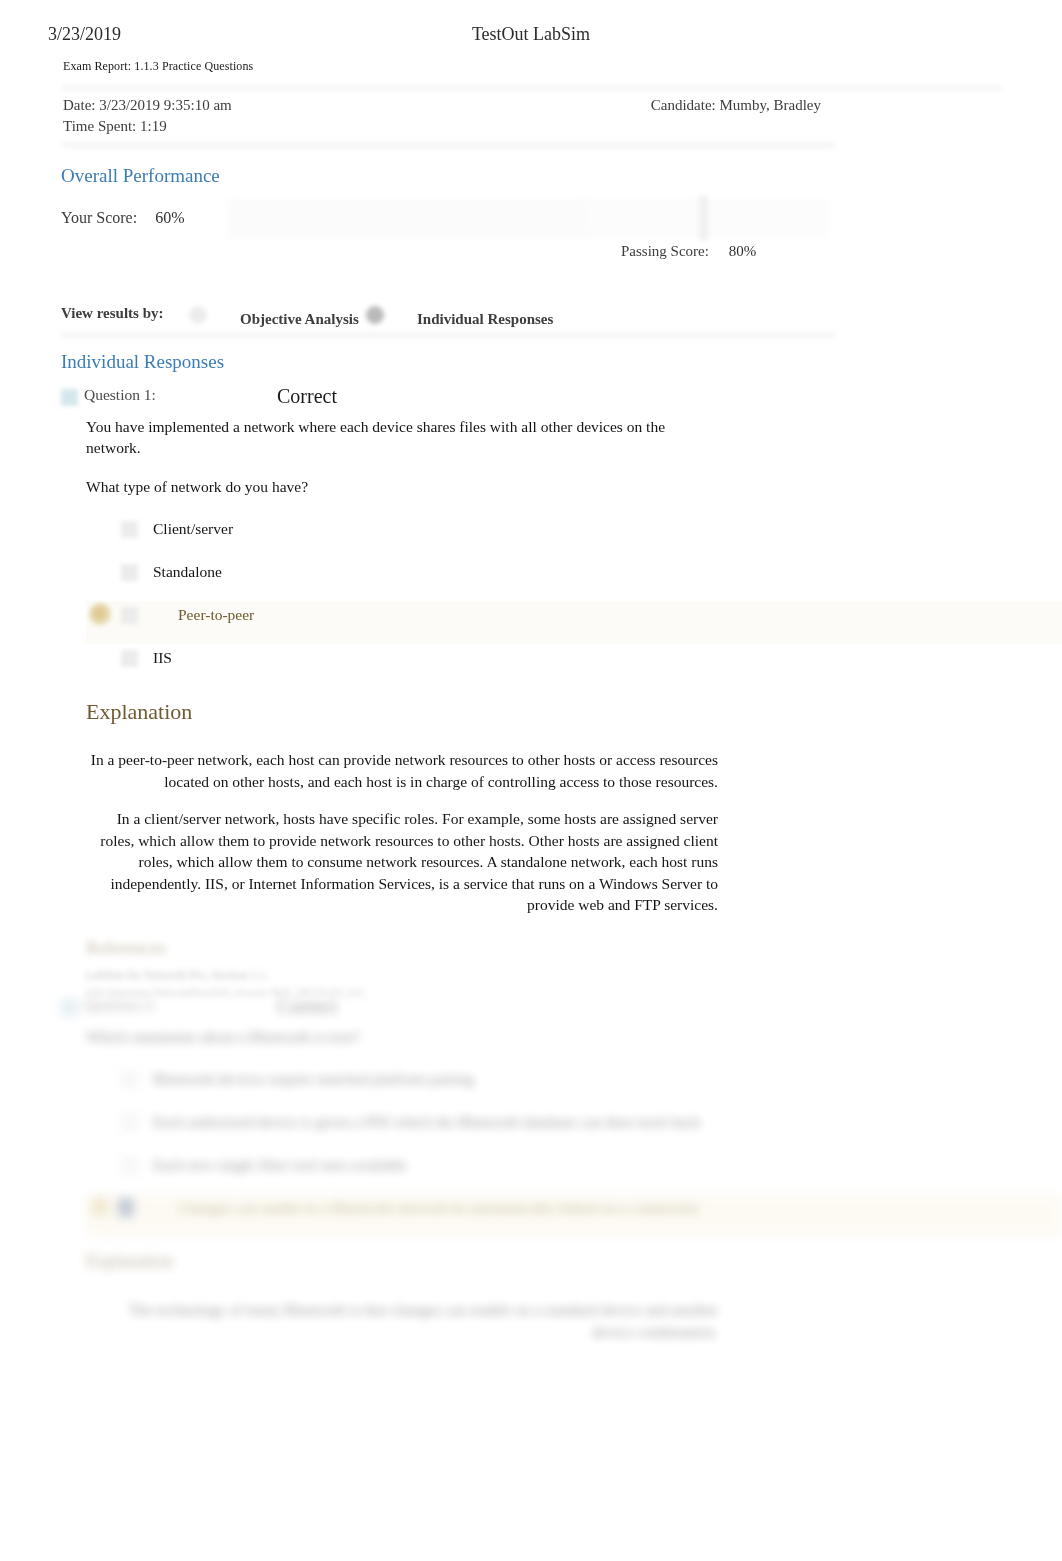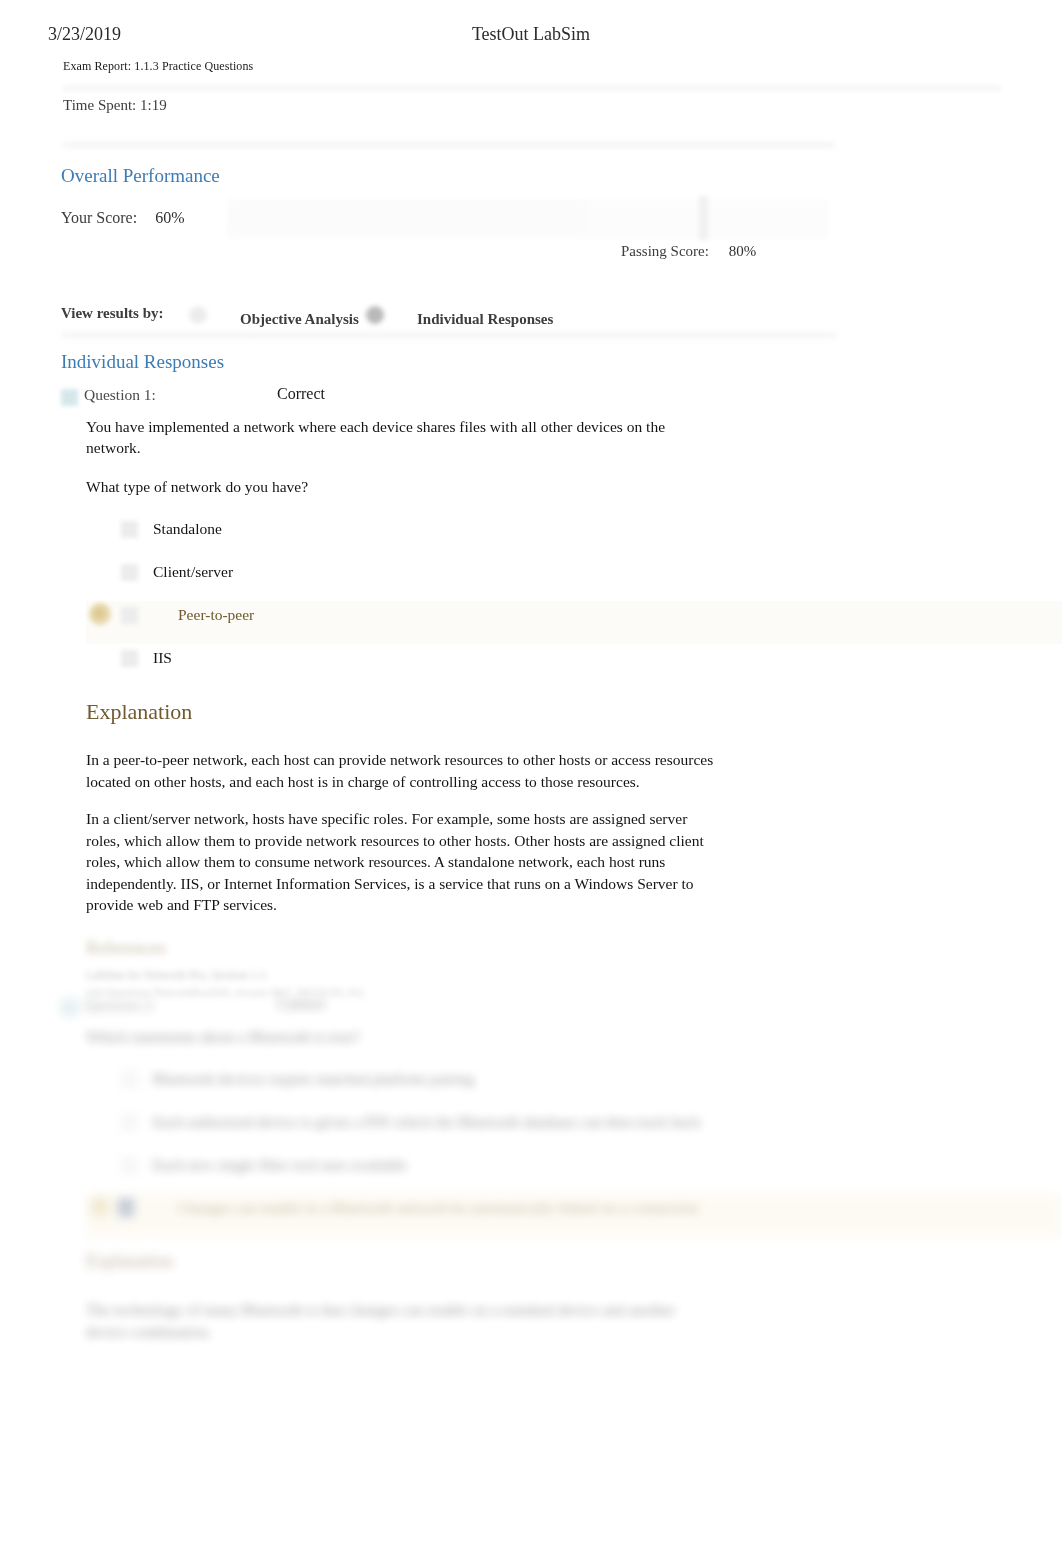--- a/index.html
+++ b/index.html
@@ -197,21 +197,21 @@
     left: 61px; top: 3px;
     width: 17px; height: 17px;
     background: #cfe3e9;
     filter: blur(2.2px);
     opacity: .85;
   }
   .q-label { position: absolute; left: 84px; top: 0; }
   .q-status {
     position: absolute;
     left: 277px; top: -1px;
-    font-size: 16px;
+    font-size: 20px;
     color: #1a1a1a;
   }
 
   .q-body {
     position: relative;
     padding-left: 86px;
     padding-right: 0;
     font-size: 15.5px;
     line-height: 21px;
     color: #141414;
@@ -250,20 +250,21 @@
     font-size: 22px;
     font-weight: normal;
     color: #6f5a31;
   }
   .expl-p {
     width: 632px;
     margin: 0 0 16px 0;
     font-size: 15.5px;
     line-height: 21.5px;
     color: #141414;
+    text-align: right;
   }
 
   
   .ref-head {
     margin: 6px 0 8px 0;
     font-size: 18px;
     font-weight: normal;
     color: #8a7547;
     filter: blur(3.6px);
     opacity: .45;
@@ -307,20 +308,24 @@
   <div class="print-header">
     <span class="ph-date">3/23/2019</span>
     <span class="ph-title">TestOut LabSim</span>
   </div>
 
   <div class="report-title">Exam Report: 1.1.3 Practice Questions</div>
   <div class="rule-under-title"></div>
 
   <div class="meta">
     <div class="line">
+      <span>Date: 3/23/2019 9:35:10 am</span>
+      <span class="right">Candidate: Mumby, Bradley</span>
+    </div>
+    <div class="line">
       <span>Time Spent: 1:19</span>
     </div>
   </div>
   <div class="rule-under-meta"></div>
 
   <h2 class="sec-head" id="overall-performance-heading">Overall Performance</h2>
 
   <div class="score-row">
     <span class="score-label">Your Score:</span>
     <span class="score-value">60%</span>
@@ -355,25 +360,25 @@
       <span class="q-status">Correct</span>
     </div>
 
     <div class="q-body">
       <p class="q-text">You have implemented a network where each device shares files with all other devices on the network.</p>
       <p class="q-text">What type of network do you have?</p>
 
       <ul class="options">
         <li class="option">
           <span class="opt-box"></span>
+          <span class="opt-label">Client/server</span>
+        </li>
+        <li class="option">
+          <span class="opt-box"></span>
           <span class="opt-label">Standalone</span>
-        </li>
-        <li class="option">
-          <span class="opt-box"></span>
-          <span class="opt-label">Client/server</span>
         </li>
         <li class="option chosen">
           <span class="opt-correct-mark"></span>
           <span class="opt-box"></span>
           <span class="opt-label">Peer-to-peer</span>
         </li>
         <li class="option">
           <span class="opt-box"></span>
           <span class="opt-label">IIS</span>
         </li>

